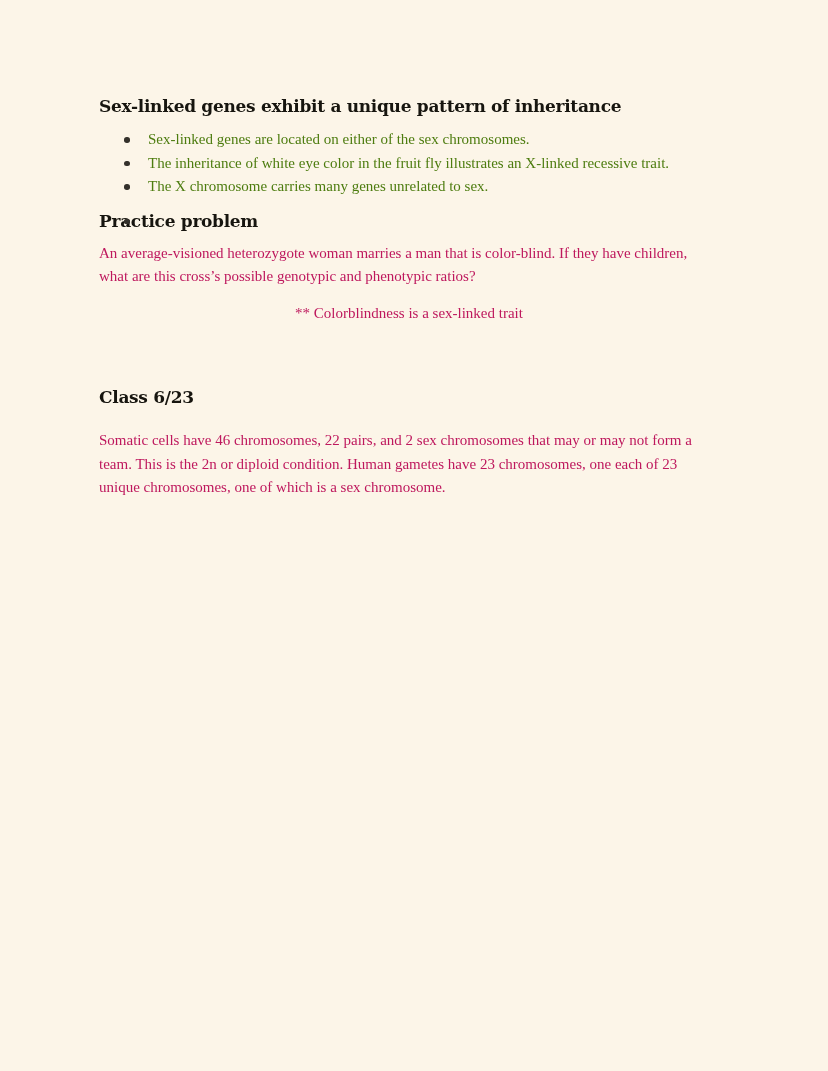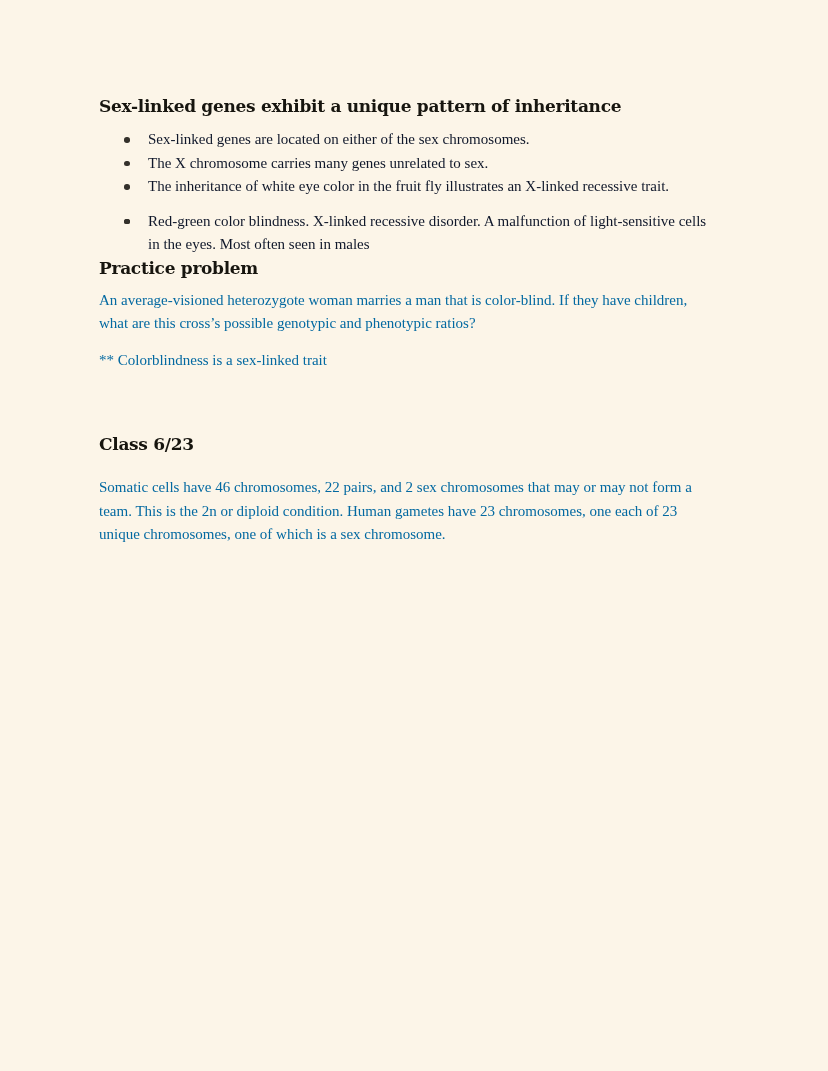--- a/index.html
+++ b/index.html
@@ -27,85 +27,84 @@
     font-weight: 700;
     font-size: 17px;
     line-height: 22px;
     letter-spacing: -0.3px;
     color: #17150F;
     margin: 0;
   }
   .doc-para {
     font-size: 15px;
     line-height: 23.5px;
-    color: #0369a1;
+    color: #be185d;
     margin: 0;
     max-width: 634px;
   }
   .doc-list {
     list-style: none;
     margin: 0;
     padding: 0;
     max-width: 634px;
   }
   .doc-list li {
     position: relative;
     padding-left: 49px;
     font-size: 15px;
     line-height: 23.5px;
-    color: #0f172a;
+    color: #4d7c0f;
   }
   .bullet-dot {
     position: absolute;
     left: 25px;
     top: 9px;
     width: 5.5px;
     height: 5.5px;
     border-radius: 50%;
     background: #34312B;
   }
   
   .mt-11 { margin-top: 11px; }
   .mt-1  { margin-top: 1px; }
   .mt-0  { margin-top: 0; }
   .mt-10 { margin-top: 10px; }
-  .mt-13 { margin-top: 13px; }
+  .mt-13 { margin-top: 13px; text-align: center; }
   .mt-61 { margin-top: 61px; }
   .mt-21 { margin-top: 21px; }
 </style>
 </head>
 <body>
 
 <div class="page">
 
   <h2 class="doc-heading mt-0">Sex-linked genes exhibit a unique pattern of inheritance</h2>
 
   <ul class="doc-list mt-11">
     <li>
       <span class="bullet-dot"></span>
       <span>Sex-linked genes are located on either of the sex chromosomes.</span>
     </li>
     <li>
       <span class="bullet-dot"></span>
-      <span>The X chromosome carries many genes unrelated to sex.</span>
+      <span>The inheritance of white eye color in the fruit fly illustrates an X-linked recessive trait.</span>
     </li>
     <li>
       <span class="bullet-dot"></span>
-      <span>The inheritance of white eye color in the fruit fly illustrates an X-linked recessive trait.</span>
+      <span>The X chromosome carries many genes unrelated to sex.</span>
     </li>
   </ul>
 
 
   <ul class="doc-list mt-11">
     <li>
       <span class="bullet-dot"></span>
     </li>
     <li>
       <span class="bullet-dot"></span>
-      <span>Red-green color blindness. X-linked recessive disorder. A malfunction of light-sensitive cells in the eyes. Most often seen in males</span>
     </li>
   </ul>
 
   <h2 class="doc-heading mt-0">Practice problem</h2>
 
   <p class="doc-para mt-10">An average-visioned heterozygote woman marries a man that is color-blind. If they have children, what are this cross’s possible genotypic and phenotypic ratios?</p>
 
   <p class="doc-para mt-13">** Colorblindness is a sex-linked trait</p>
 
   <h2 class="doc-heading mt-61">Class 6/23</h2>

